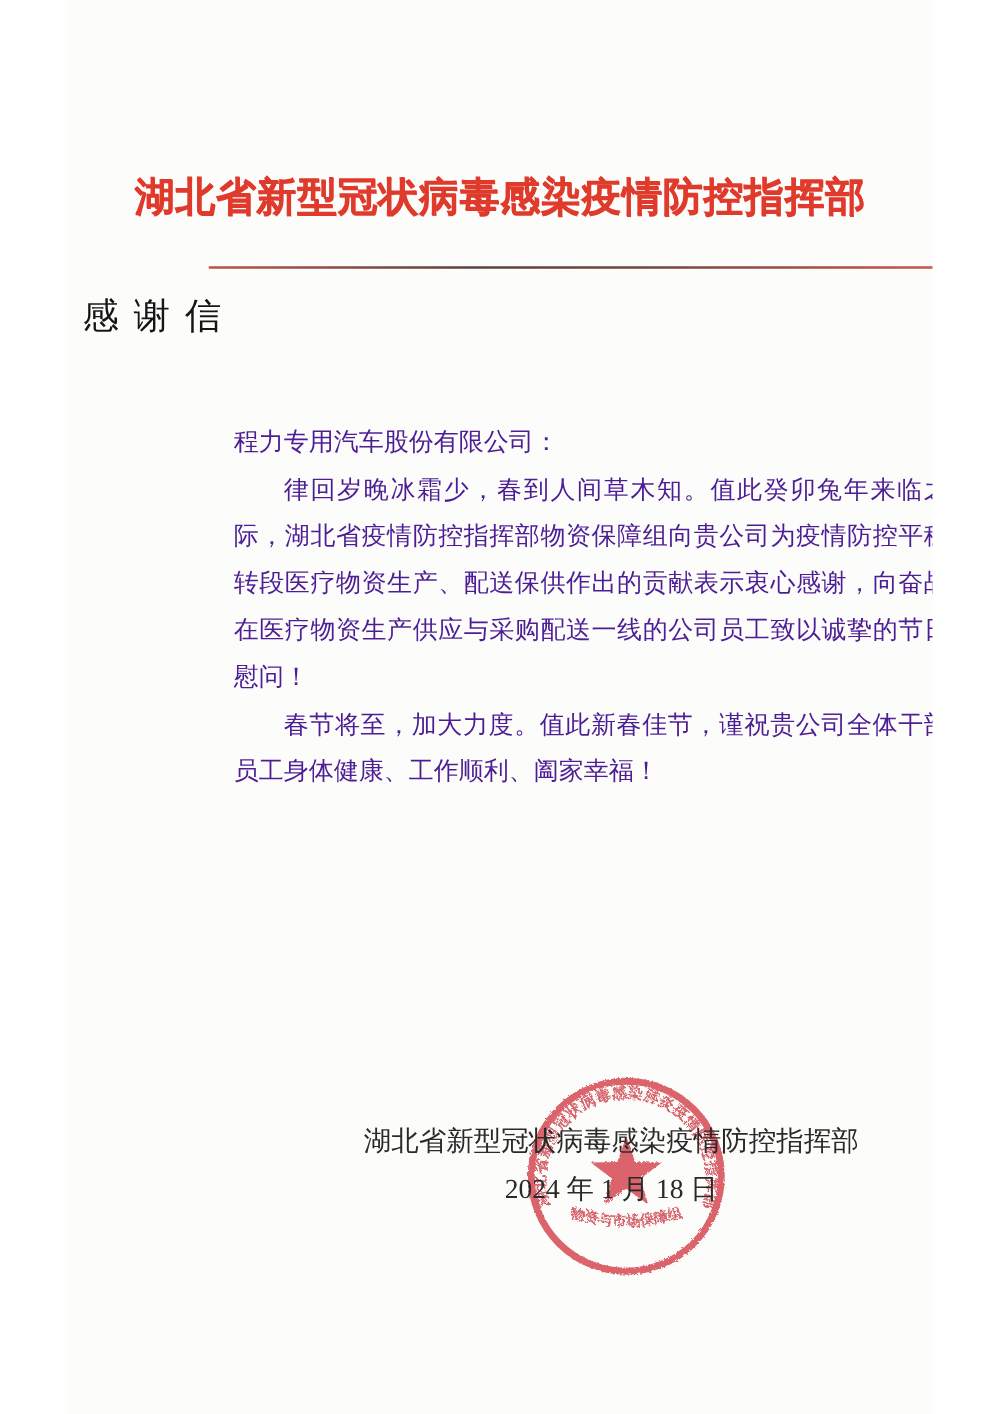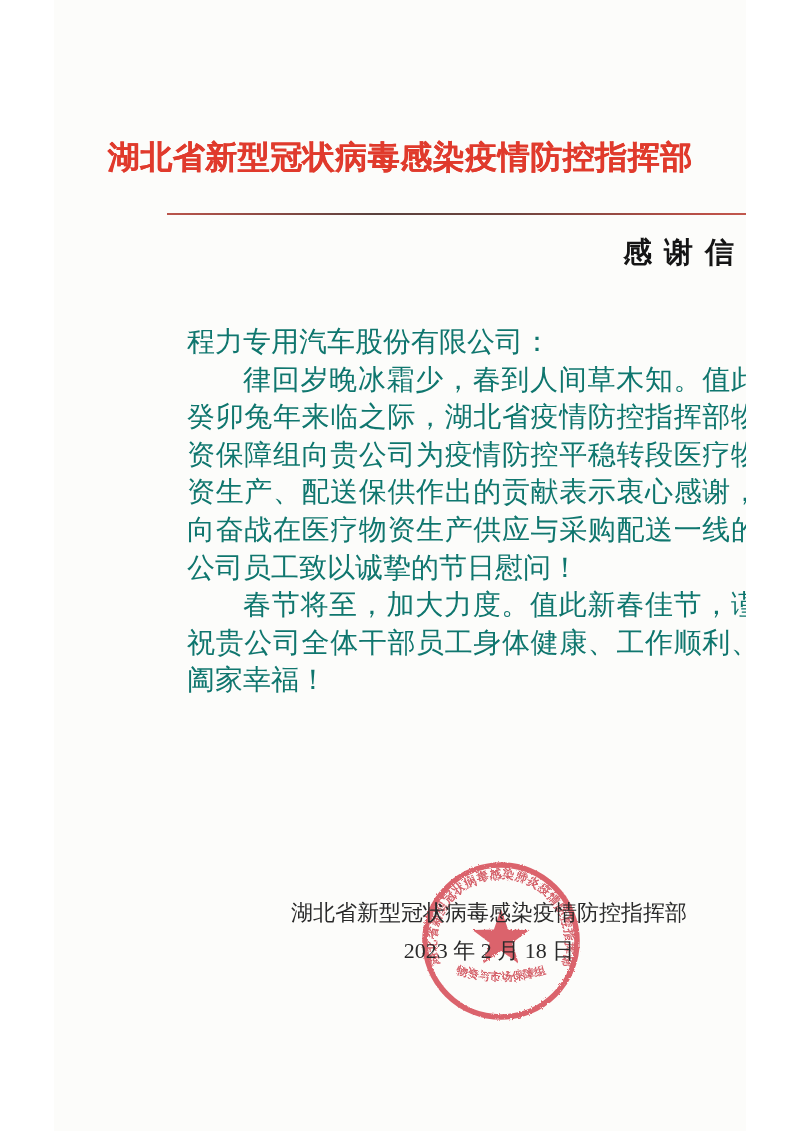--- a/index.html
+++ b/index.html
@@ -33,35 +33,35 @@
     left: 113px;
     width: 597px;
     height: 2px;
     background: linear-gradient(90deg, #bb544b, #5a423e 35%, #70453f 58%, #bb5047 90%, #c45b50);
   }
   .letter-title {
     position: absolute;
     top: 233px;
     left: 0;
     width: 100%;
-    text-align: right;
+    text-align: left;
     font-size: 29px;
-    font-weight: bold;
+    font-weight: normal;
     color: #151515;
     letter-spacing: 12px;
     text-indent: 12px; 
   }
   .body {
     position: absolute;
-    top: 323px;
+    top: 336px;
     left: 133px;
     width: 572px;
-    font-size: 28px;
+    font-size: 20px;
     line-height: 37.6px;
-    color: #0f766e;
+    color: #4c1d95;
     text-align: justify;
   }
   .body p { margin: 0; }
   .body p.para { text-indent: 2em; }
   .seal-wrap {
     position: absolute;
     left: 364px;
     top: 858px;
     width: 166px;
     height: 166px;
@@ -116,16 +116,16 @@
         </text>
         <text class="seal-text" font-size="11.5" fill="#cd404c" text-anchor="middle">
           <textPath href="#sealArcBottom" startOffset="50%">物资与市场保障组</textPath>
         </text>
       </g>
     </svg>
   </div>
 
   <div class="sign">
     <div>湖北省新型冠状病毒感染疫情防控指挥部</div>
-    <div>2023 年 2 月 18 日</div>
+    <div>2024 年 1 月 18 日</div>
   </div>
 
 </div>
 
 </body></html>

